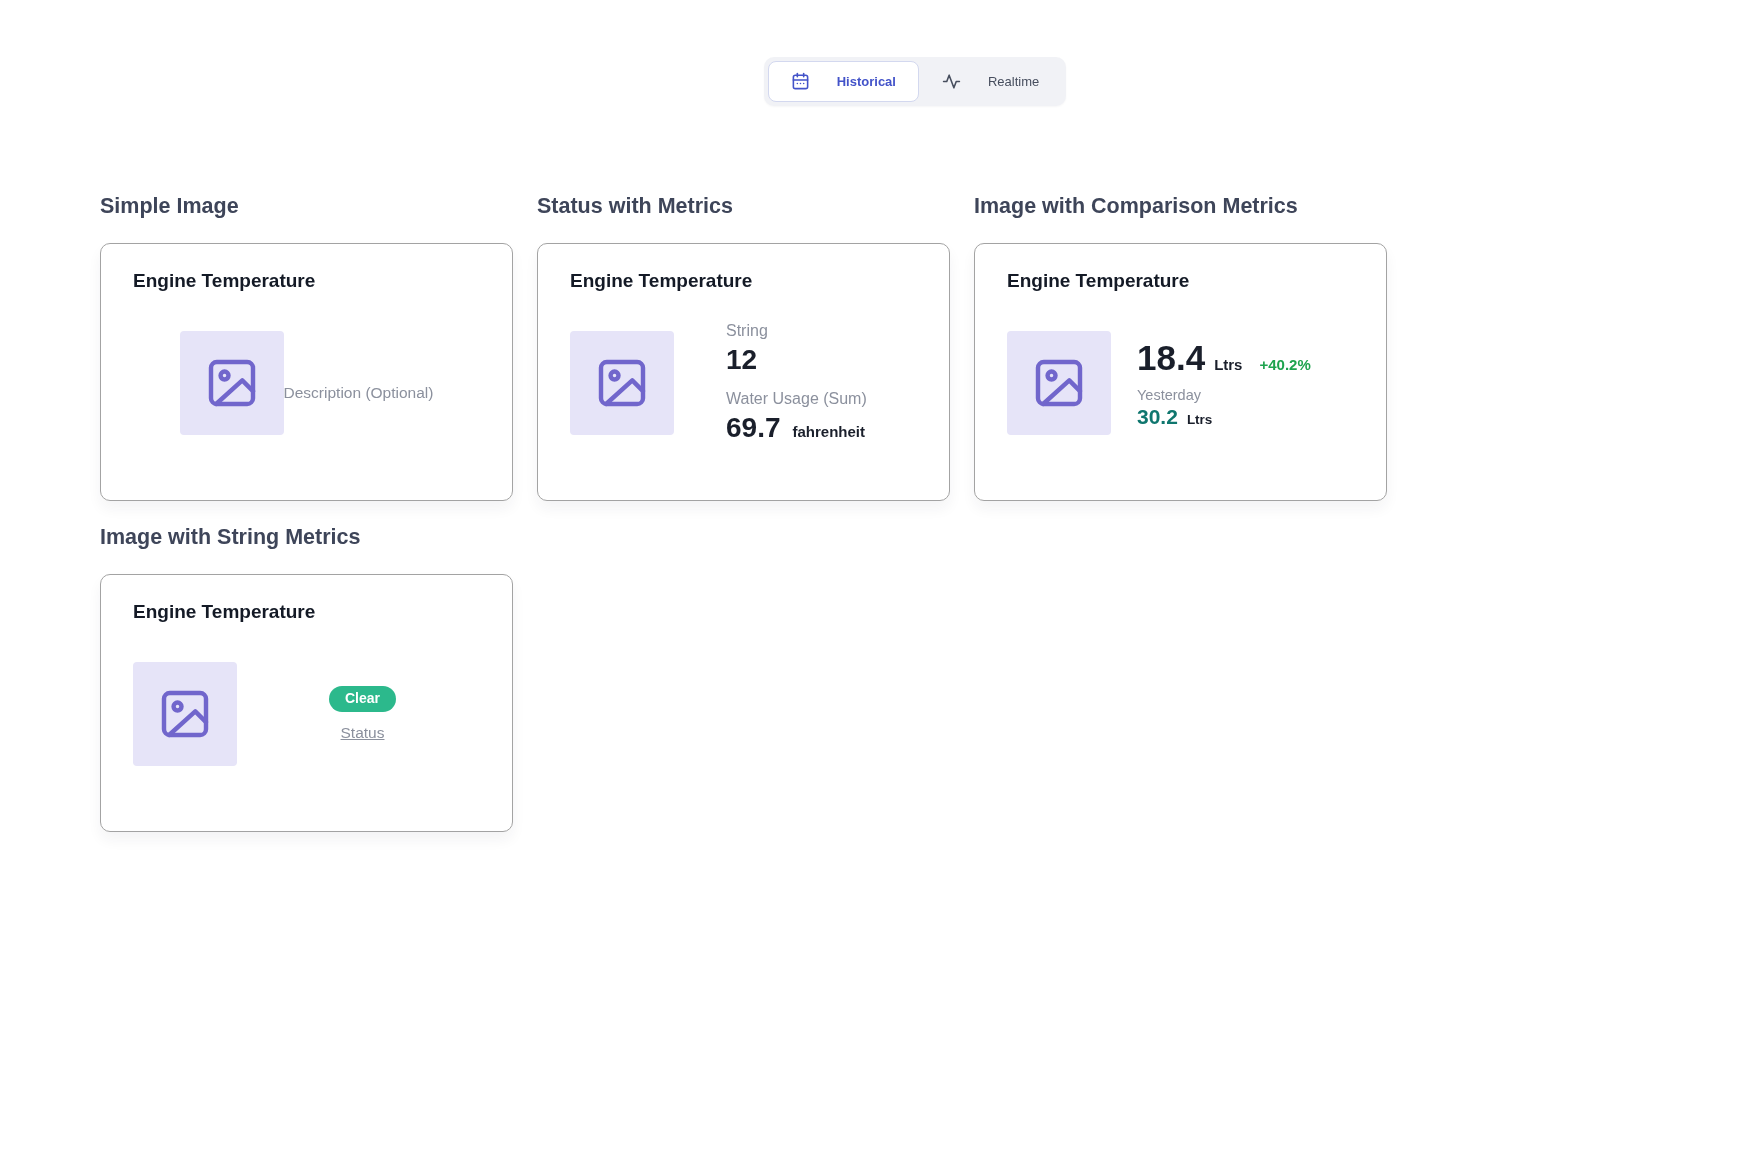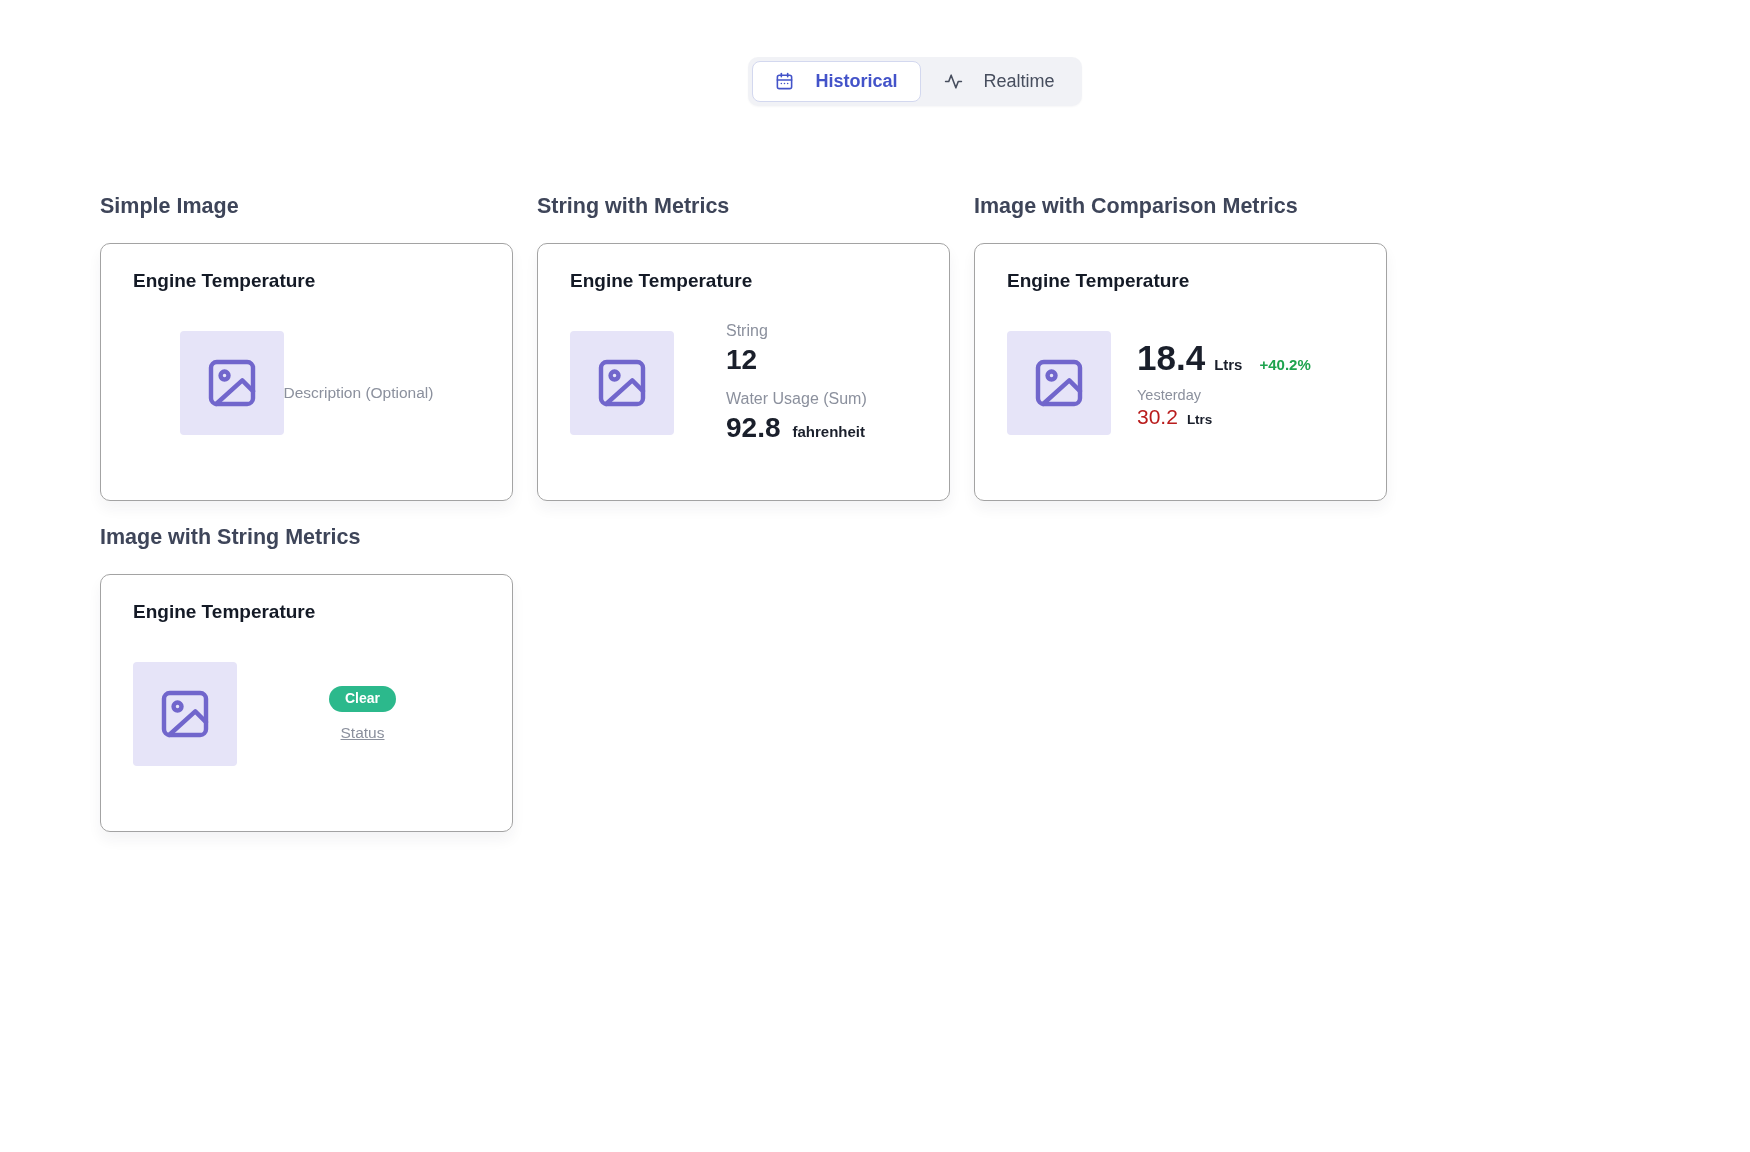--- a/index.html
+++ b/index.html
@@ -28,27 +28,27 @@
     align-items: stretch;
     background: #f1f2f6;
     border-radius: 10px;
     padding: 4px;
     height: 49px;
     box-shadow: 0 1px 2px rgba(20,24,40,0.04);
   }
   .tab {
     display: flex;
     align-items: center;
-    gap: 21px;
+    gap: 27px;
     border: 1px solid transparent;
     background: transparent;
     border-radius: 8px;
     padding: 0 22px;
     font-family: inherit;
-    font-size: 18px;
+    font-size: 13px;
     color: #474e5e;
     cursor: pointer;
   }
   .tab .tab-icon { display: flex; align-items: center; }
   .tab-active {
     background: #ffffff;
     border-color: #d3d8ef;
     color: #4353c9;
     font-weight: 700;
   }
@@ -155,22 +155,22 @@
     margin-left: 17px;
   }
   .compare-label {
     margin-top: 9px;
     font-size: 14.5px;
     color: #8b909d;
   }
   .compare-row { display: flex; align-items: baseline; margin-top: 2px; }
   .mid-value {
     font-size: 21px;
-    font-weight: 400;
-    color: #b91c1c;
+    font-weight: 700;
+    color: #0f766e;
   }
   .unit-sm {
     font-size: 13.5px;
     font-weight: 700;
     margin-left: 9px;
     color: #1a1f2b;
   }
 
   
   .string-metric {
@@ -242,41 +242,41 @@
                 <path d="M21 15.5l-4.6-4.6L5.2 21"></path>
               </svg>
             </span>
           </div>
           <div class="desc">Description (Optional)</div>
         </div>
       </div>
     </section>
 
     <section>
-      <h2 class="section-heading">String with Metrics</h2>
+      <h2 class="section-heading">Status with Metrics</h2>
       <div class="card">
         <h3 class="card-title">Engine Temperature</h3>
         <div class="card-body">
           <div class="img-box">
             <span class="img-icon">
               <svg viewBox="0 0 24 24" width="56" height="56" fill="none" stroke="currentColor" stroke-width="1.9" stroke-linecap="round" stroke-linejoin="round">
                 <rect x="3" y="3" width="18" height="18" rx="2.5"></rect>
                 <circle cx="8.8" cy="8.8" r="1.7"></circle>
                 <path d="M21 15.5l-4.6-4.6L5.2 21"></path>
               </svg>
             </span>
           </div>
           <div class="metrics">
             <div class="metric-label">String</div>
             <div class="metric-value">
               <span>12</span>
             </div>
             <div class="metric-label metric-gap">Water Usage (Sum)</div>
             <div class="metric-value">
-              <span>92.8</span>
+              <span>69.7</span>
               <span class="metric-unit">fahrenheit</span>
             </div>
           </div>
         </div>
       </div>
     </section>
 
     <section>
       <h2 class="section-heading">Image with Comparison Metrics</h2>
       <div class="card">

